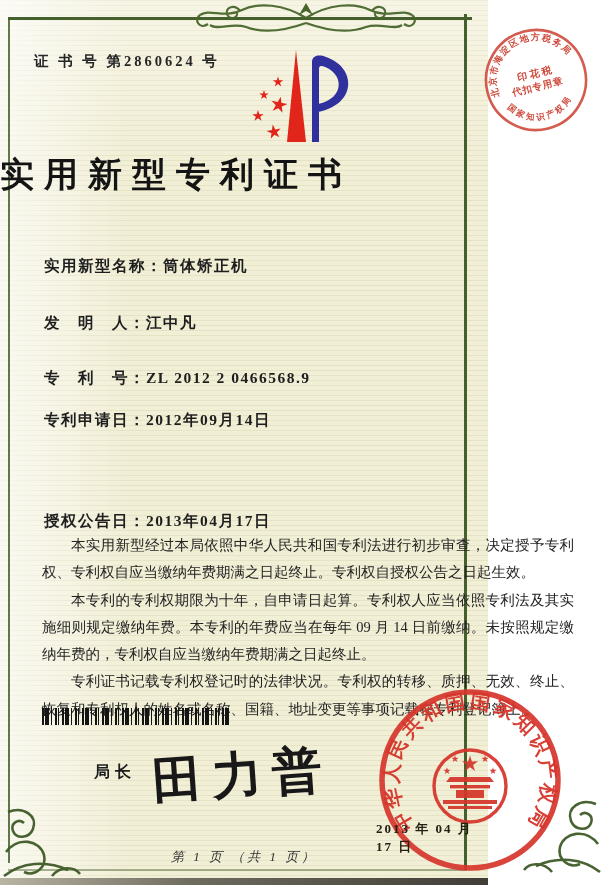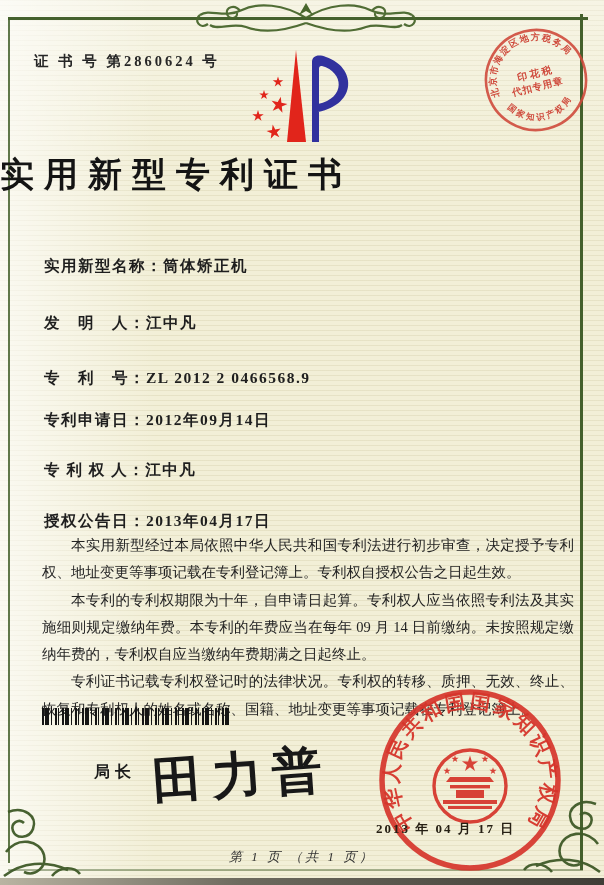--- a/index.html
+++ b/index.html
@@ -1,17 +1,17 @@
 <!DOCTYPE html>
 <html><head>
 <meta charset="utf-8">
 <style>
   html,body{margin:0;padding:0;}
   body{width:604px;height:885px;overflow:hidden;font-family:"Liberation Serif","DejaVu Serif",serif;}
-  #page{position:relative;width:604px;height:885px;
+  #page{position:relative;width:488px;height:885px;
     background:#f2efd7;
     color:#1c1c1c;}
   
   #page::before{content:"";position:absolute;inset:0;pointer-events:none;
     background:repeating-linear-gradient(to bottom, rgba(160,148,90,.14) 0 1px, rgba(0,0,0,0) 1px 5px);}
   
   #page::after{content:"";position:absolute;inset:0;pointer-events:none;
     background:linear-gradient(90deg, rgba(255,255,255,.65), rgba(255,255,255,0) 26%),
                linear-gradient(180deg, rgba(255,255,255,.35), rgba(255,255,255,0) 18%);}
   .abs{position:absolute;}
@@ -141,29 +141,26 @@
   </div>
   <div class="abs field" style="top:313px">
     <span>发　明　人：</span><span>江中凡</span>
   </div>
   <div class="abs field" style="top:368px">
     <span>专　利　号：</span><span>ZL 2012 2 0466568.9</span>
   </div>
   <div class="abs field" style="top:410px">
     <span>专利申请日：</span><span>2012年09月14日</span>
   </div>
-  <div class="abs field" style="top:460px">
-    <span>专 利 权 人：</span><span>江中凡</span>
-  </div>
   <div class="abs field" style="top:511px">
     <span>授权公告日：</span><span>2013年04月17日</span>
   </div>
 
   <div class="abs body-text">
-    <p>本实用新型经过本局依照中华人民共和国专利法进行初步审查，决定授予专利权、地址变更等事项记载在专利登记簿上。专利权自授权公告之日起生效。</p>
+    <p>本实用新型经过本局依照中华人民共和国专利法进行初步审查，决定授予专利权、专利权自应当缴纳年费期满之日起终止。专利权自授权公告之日起生效。</p>
     <p>本专利的专利权期限为十年，自申请日起算。专利权人应当依照专利法及其实施细则规定缴纳年费。本专利的年费应当在每年 09 月 14 日前缴纳。未按照规定缴纳年费的，专利权自应当缴纳年费期满之日起终止。</p>
     <p>专利证书记载专利权登记时的法律状况。专利权的转移、质押、无效、终止、恢复和专利权人的姓名或名称、国籍、地址变更等事项记载在专利登记簿上。</p>
   </div>
 
   <div class="abs barcode"></div>
 
   <div class="abs director">局长</div>
   <div class="abs signature">田力普</div>
 
   <svg class="abs office-seal" width="196" height="196" viewBox="0 0 196 196">

